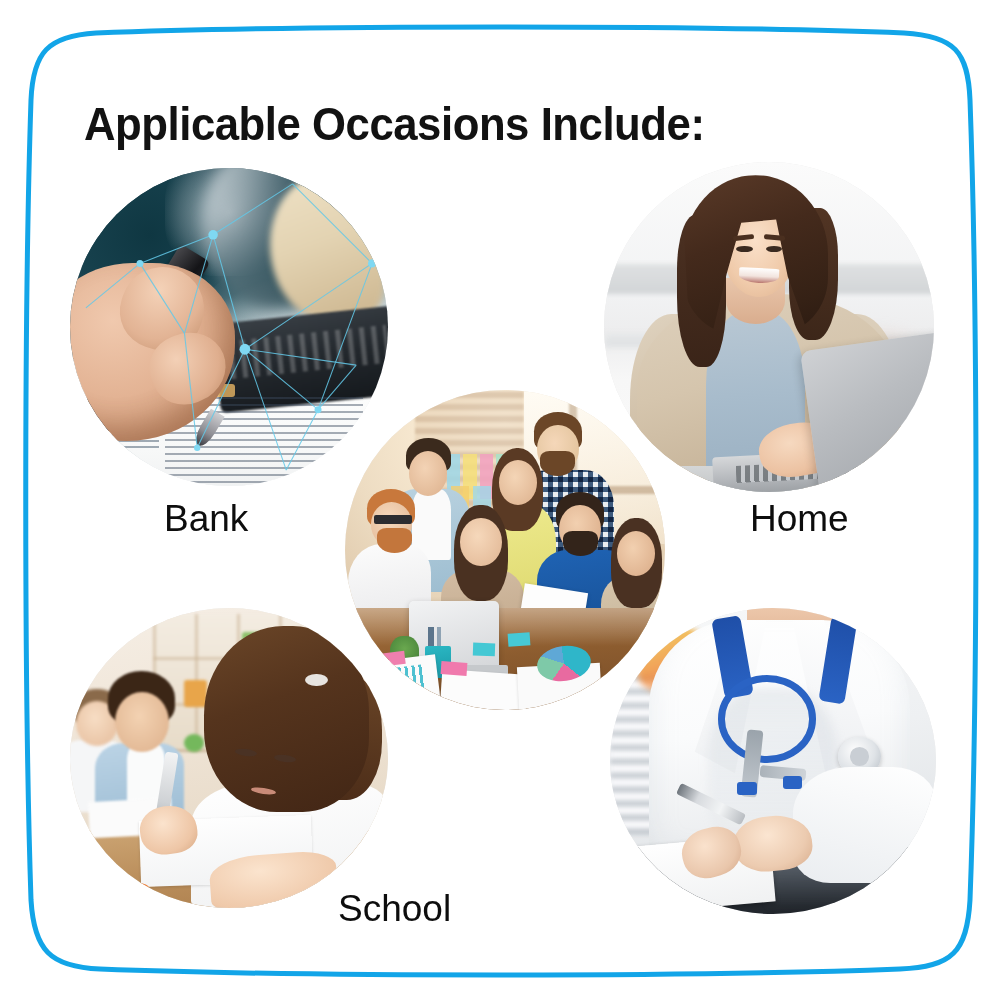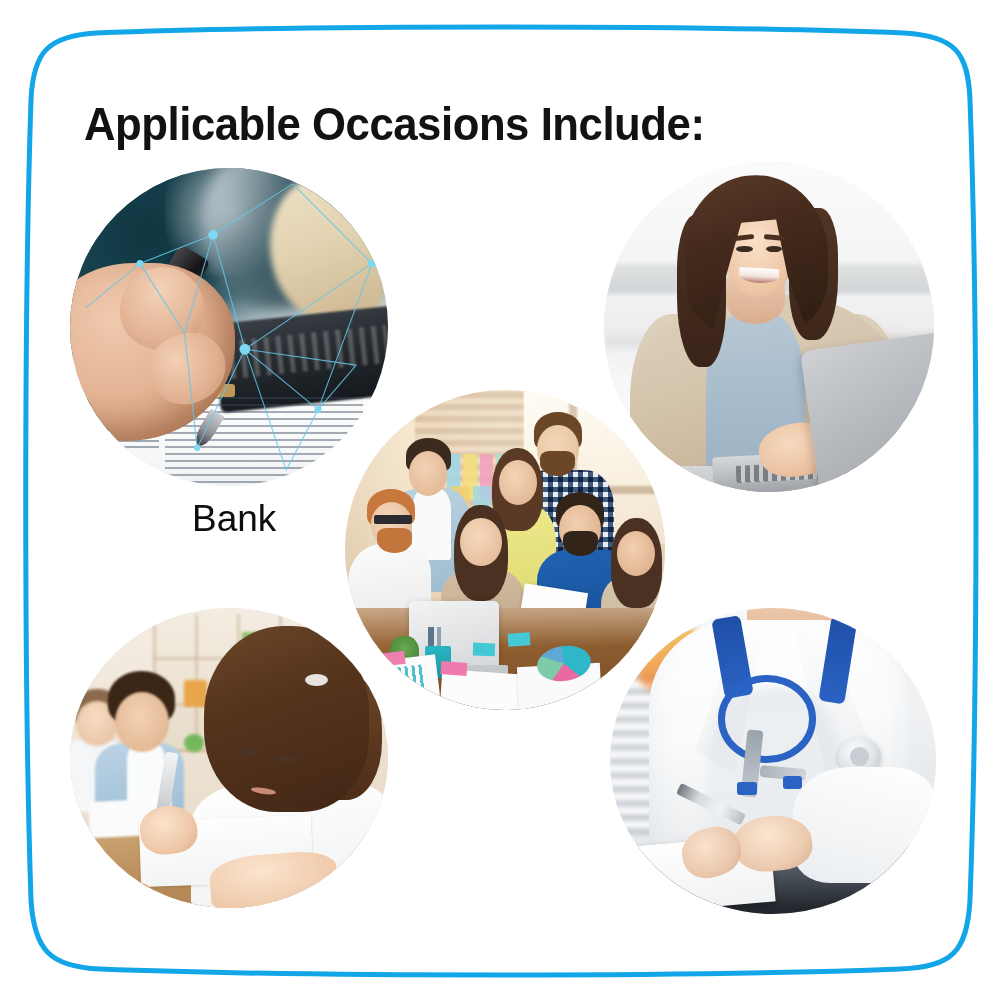--- a/index.html
+++ b/index.html
@@ -387,21 +387,21 @@
           <circle cx="45" cy="21" r="1.5"></circle>
             <circle cx="55" cy="57" r="1.7"></circle>
           <circle cx="95" cy="30" r="1.3"></circle>
             <circle cx="22" cy="30" r="1.1"></circle>
           <circle cx="78" cy="76" r="1.1"></circle>
             <circle cx="40" cy="88" r="1"></circle>
         </g>
       </svg>
     </div>
   </div>
-  <div class="label" style="left:192px;top:498px;text-align:center;">Bank</div>
+  <div class="label" style="left:164px;top:498px;text-align:center;">Bank</div>
 
   <div class="photo" id="home">
     <div class="inner">
       <div class="lay home-bg"></div>
       <div class="lay home-winbar"></div>
       <div class="lay home-winbar2"></div>
       <div class="lay home-warm"></div>
       <div class="lay home-sleeveL"></div>
       <div class="lay home-sleeveR"></div>
       <div class="lay home-cardigan"></div>
@@ -416,20 +416,21 @@
       <div class="lay home-eye1"></div>
       <div class="lay home-eye2"></div>
       <div class="lay home-smile"></div>
       <div class="lay home-desk"></div>
       <div class="lay home-base"></div>
       <div class="lay home-keys"></div>
       <div class="lay home-hand"></div>
       <div class="lay home-laptop"></div>
     </div>
   </div>
+  <div class="label" style="left:750px;top:498px;">Home</div>
 
   <div class="photo" id="office">
     <div class="inner">
       <div class="lay off-bg"></div>
       <div class="lay off-brick"></div>
       <div class="lay off-win"></div>
       <div class="lay off-winbar"></div>
       <div class="lay off-winbar2"></div>
       <div class="lay off-notes"></div>
       <div class="lay off-notes2"></div>
@@ -518,20 +519,21 @@
       <div class="lay sch-paper"></div>
       <div class="lay sch-pen"></div>
       <div class="lay sch-hand"></div>
       <div class="lay sch-arm"></div>
       <div class="lay sch-foam1"></div>
       <div class="lay sch-foam2"></div>
       <div class="lay sch-foam3"></div>
       <div class="lay sch-foam4"></div>
     </div>
   </div>
+  <div class="label" style="left:338px;top:888px;">School</div>
 
   <div class="photo" id="health">
     <div class="inner">
       <div class="lay hc-bg"></div>
       <div class="lay hc-blindbg"></div>
       <div class="lay hc-warm"></div>
       <div class="lay hc-neck"></div>
       <div class="lay hc-sweater"></div>
       <div class="lay hc-sweaterrib"></div>
       <div class="lay hc-coat"></div>

